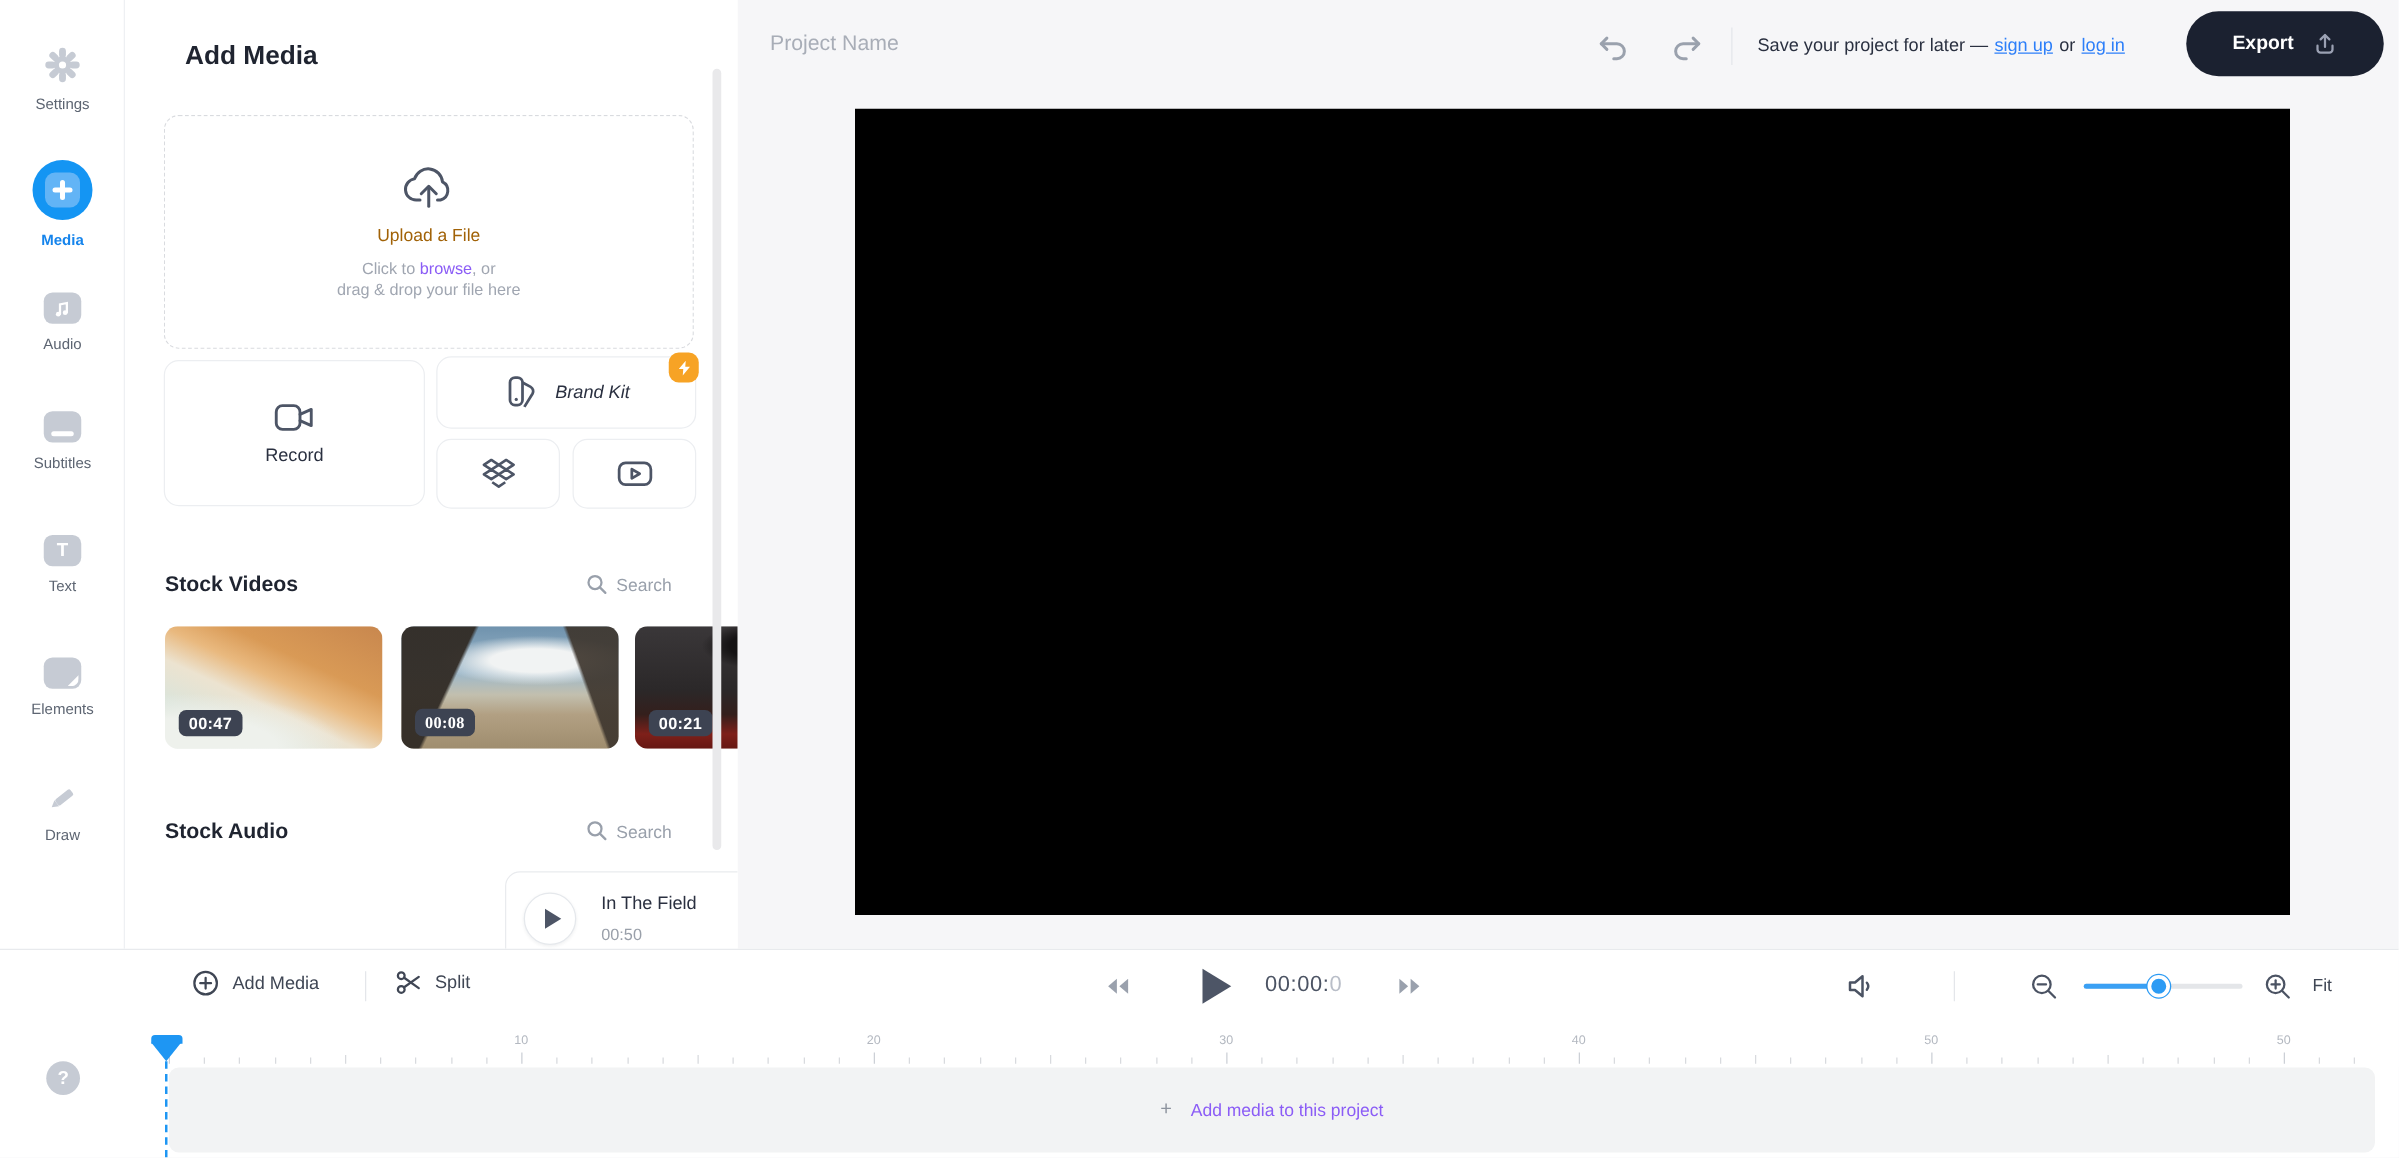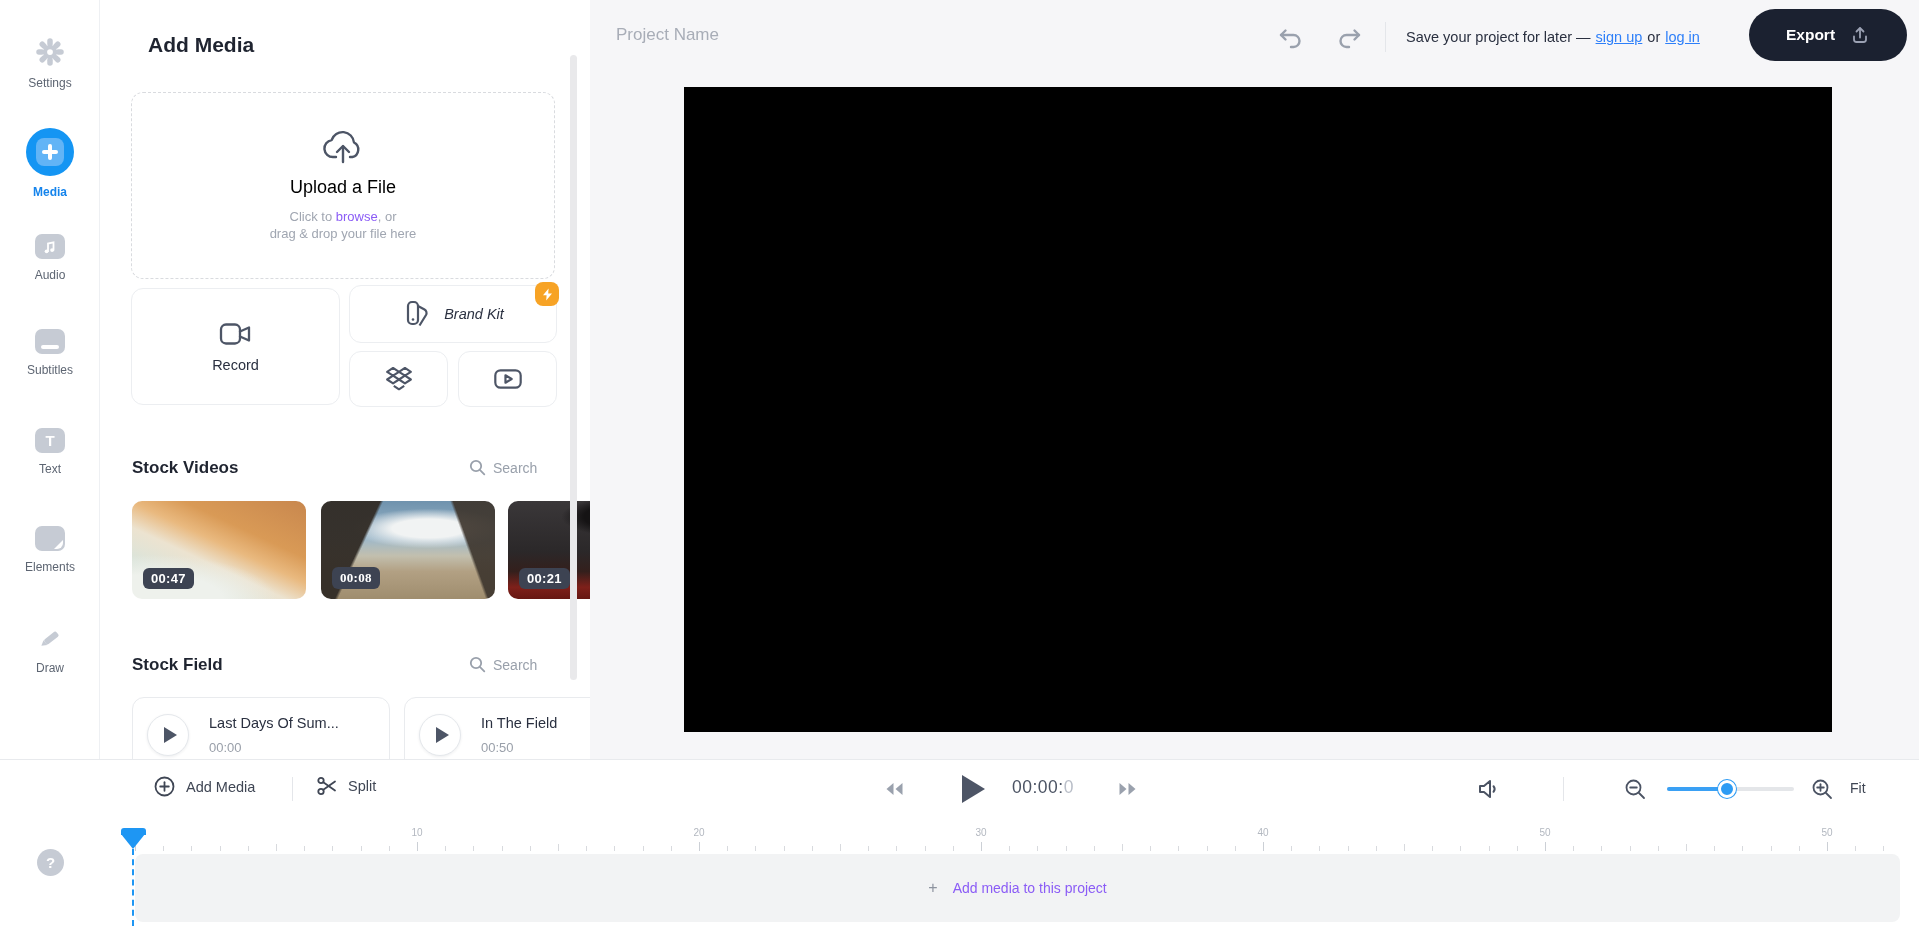--- a/index.html
+++ b/index.html
@@ -29,21 +29,21 @@
   .media-inner::after  { top:50%; left:6px; right:6px; height:4px; transform:translateY(-50%); }
   .rail-item.active .lbl { color:#1584ec; font-weight:700; }
   .help-btn { left:37px; top:849px; width:27px; height:27px; border-radius:50%; background:#c6cbd4;
               color:#fff; font-size:15px; font-weight:700; display:flex; align-items:center; justify-content:center; z-index:8; cursor:pointer; }
 
   
   .panel { left:101px; top:0; width:489px; height:759px; background:#fff; overflow:hidden; z-index:4; }
   .panel-title { left:47px; top:33px; font-size:21px; font-weight:700; color:#1f2430; }
   .upload-card { left:30px; top:92px; width:424px; height:187px; border:1.5px dashed #d9dbdf; border-radius:12px;
                  display:flex; flex-direction:column; align-items:center; justify-content:center; cursor:pointer; background:#fff; }
-  .upload-title { margin-top:12px; font-size:18px; color:#000000; }
+  .upload-title { margin-top:12px; font-size:14px; color:#a16207; }
   .upload-hint { margin-top:10px; font-size:13px; color:#a0a6b1; text-align:center; line-height:17px; }
   .upload-hint .browse { color:#8b5cf6; cursor:pointer; }
   .card { background:#fff; border:1px solid #eceef1; border-radius:12px; display:flex; align-items:center; justify-content:center; cursor:pointer; }
   .record-card { left:30px; top:288px; width:209px; height:117px; flex-direction:column; }
   .record-card .lbl2 { margin-top:10px; font-size:14.5px; color:#2a3040; }
   .brand-card { left:248px; top:285px; width:208px; height:58px; gap:10px;font-style:italic; }
   .brand-card .lbl2 { font-size:14.5px; color:#2a3040; }
   .pro-badge { left:434px; top:282px; width:24px; height:24px; border-radius:8px; background:#f7a325;
                display:flex; align-items:center; justify-content:center; z-index:6; }
   .int-dropbox { left:248px; top:351px; width:99px; height:56px; }
@@ -281,40 +281,31 @@
   <div class="thumb thumb-1">
     <span class="dur">00:47</span>
   </div>
   <div class="thumb thumb-2">
     <span class="dur">00:08</span>
   </div>
   <div class="thumb thumb-3">
     <span class="dur">00:21</span>
   </div>
 
-  <div class="abs section-head" style="left:31px; top:655px;">Stock Field</div>
+  <div class="abs section-head" style="left:31px; top:655px;">Stock Audio</div>
   <div class="abs search" style="left:368px; top:656px;">
     <span>
       <svg width="17" height="17" viewBox="0 0 17 17" fill="none" stroke="#99a0ab" stroke-width="1.8" stroke-linecap="round">
           <circle cx="7" cy="7" r="5.2"></circle>
           <line x1="11.1" y1="11.1" x2="15.3" y2="15.3"></line>
         </svg>
     </span>
     <span>Search</span>
   </div>
 
-  <div class="audio-card audio-1">
-    <div class="play-circle">
-        <div class="play-tri"></div>
-      </div>
-    <div class="audio-meta">
-      <div class="t">Last Days Of Sum...</div>
-      <div class="d">00:00</div>
-    </div>
-  </div>
   <div class="audio-card audio-2">
     <div class="play-circle">
         <div class="play-tri"></div>
       </div>
     <div class="audio-meta">
       <div class="t">In The Field</div>
       <div class="d">00:50</div>
     </div>
   </div>
 

